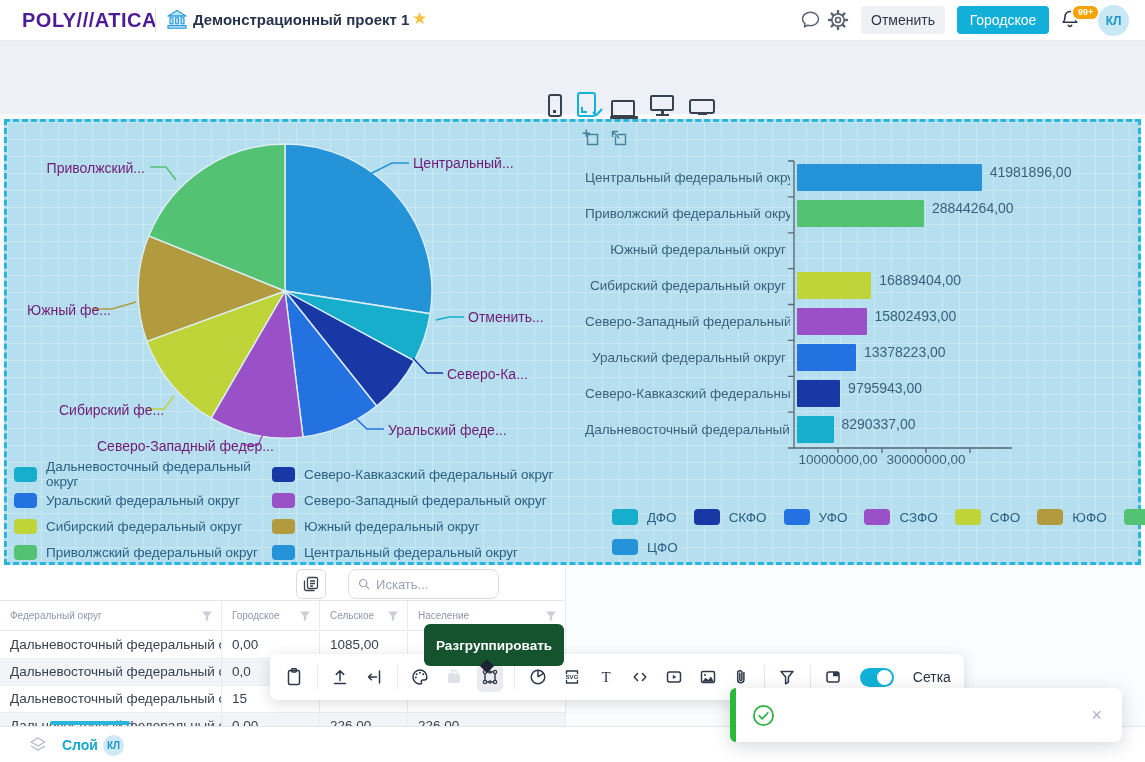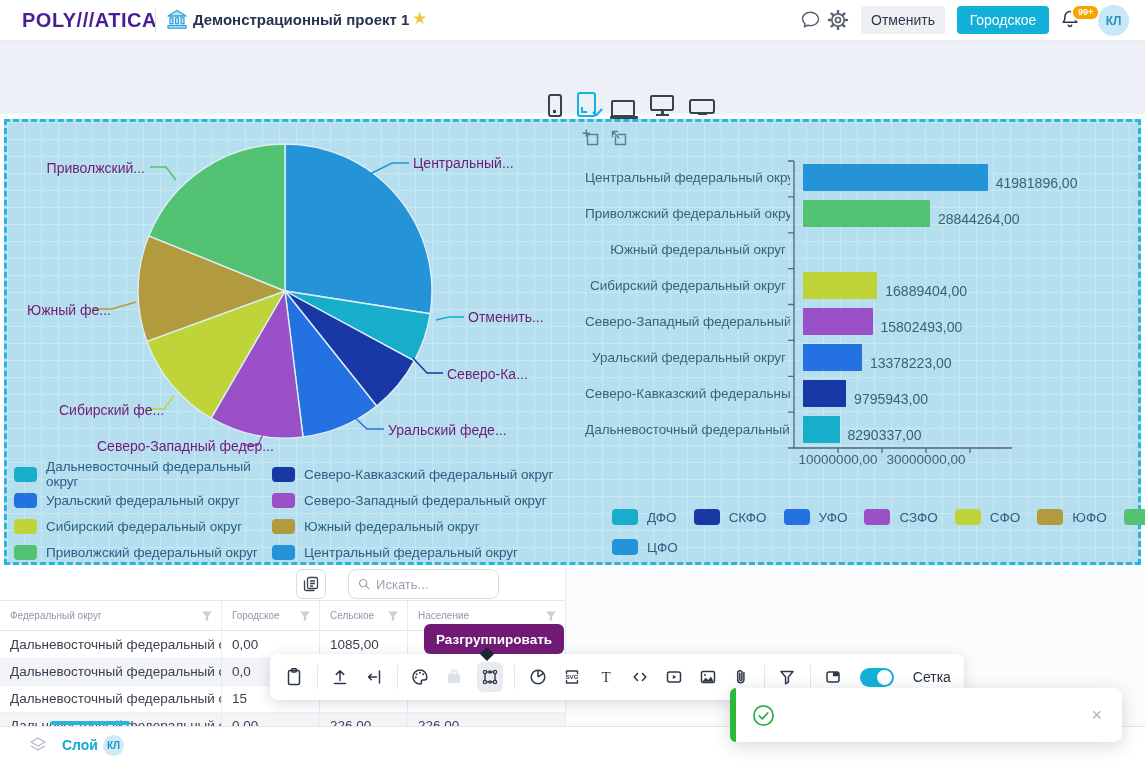--- a/index.html
+++ b/index.html
@@ -59,21 +59,21 @@
   #pie-legend { position:absolute; left:14px; top:461px; z-index:3; }
   .pie-legend-row { display:flex; height:26px; align-items:center; }
   .pie-legend-row .legend-item:first-child { width:258px; }
   .legend-item { display:flex; align-items:center; gap:9px; font-size:13.5px; color:#2c5f82; cursor:pointer; }
   .swatch { display:inline-block; width:23px; height:15px; border-radius:4px; flex:0 0 auto; }
 
   
   #bar-rows { position:absolute; left:585px; top:160px; width:556px; z-index:2; }
   .bar-row { height:35.9px; display:flex; align-items:center; }
   .bar-cat { width:205px; text-align:right; font-size:13.5px; color:#3a607a; padding-right:4px; white-space:nowrap; overflow:hidden; }
-  .bar-track { display:flex; align-items:flex-end; margin-left:13px; }
+  .bar-track { display:flex; align-items:flex-start; margin-left:7px; }
   .bar-rect { height:27px; border-radius:1px; }
   .bar-val { margin-left:8px; font-size:14px; color:#3a607a; white-space:nowrap; }
   #bar-axis { position:absolute; left:788px; top:157px; width:236px; height:312px; z-index:2; }
   .xtick { position:absolute; top:452px; width:92px; text-align:center; font-size:13.5px; color:#3a607a; z-index:3; }
   #bar-legend { position:absolute; left:612px; top:502px; z-index:3; }
   .bar-legend-row { display:flex; gap:17px; height:30px; align-items:center; }
   .bar-legend-row .swatch { width:26px; height:16px; }
 
   
   .table-widget { position:absolute; left:0; top:565px; width:566px; height:161px; background:#fff; z-index:5; overflow:hidden; border-right:1px solid #e8ebef; }
@@ -85,21 +85,21 @@
   .tbl-header { position:absolute; left:0; top:35px; height:31px; display:flex; border-top:1px solid #e4e7ec; border-bottom:1px solid #e4e7ec; width:566px; }
   .th { display:flex; align-items:center; justify-content:space-between; padding:0 8px 0 10px; font-size:10px; color:#8e98a8; border-right:1px solid #e8ebef; }
   .tbl-body { position:absolute; left:0; top:67px; width:566px; }
   .tr { display:flex; height:27px; }
   .tr:nth-child(even) { background:#f2f4f7; }
   .td { font-size:13.5px; color:#39424f; padding:5px 8px 0 10px; border-right:1px solid #e8ebef; border-bottom:1px solid #eceef2; white-space:nowrap; overflow:hidden; }
   .c0 { width:222px; } .c1 { width:98px; } .c2 { width:88px; } .c3 { width:158px; }
   .tbl-hscroll { position:absolute; left:50px; top:156px; width:80px; height:4px; background:#29b4d9; border-radius:2px; }
 
   
-  .tooltip { position:absolute; left:424px; top:624px; height:30px; background:#701a75; color:#fff; font-size:13.5px; font-weight:600; border-radius:6px; display:flex; align-items:center; padding:0 12px; z-index:30; }
+  .tooltip { position:absolute; left:424px; top:624px; height:42px; background:#14532d; color:#fff; font-size:13.5px; font-weight:600; border-radius:6px; display:flex; align-items:center; padding:0 12px; z-index:30; }
   .tooltip::after { content:""; position:absolute; left:58px; bottom:-5px; width:10px; height:10px; background:#1d2433; transform:rotate(45deg); }
 
   
   .fl-toolbar { position:absolute; left:270px; top:654px; width:694px; height:46px; background:#fff; border-radius:8px; box-shadow:0 3px 14px rgba(30,40,60,.16); display:flex; align-items:center; padding:0 13px; gap:11px; z-index:25; }
   .tb-icon { width:26px; height:26px; display:flex; align-items:center; justify-content:center; cursor:pointer; background:none; border:none; padding:0; }
   .tb-icon.active { width:30px; height:30px; background:#e9ebf0; border-radius:6px; }
   .tb-sep { width:1px; height:24px; background:#e4e7ec; flex:0 0 auto; }
   .toggle { width:34px; height:19px; border-radius:10px; background:#12b2d8; position:relative; cursor:pointer; flex:0 0 auto; margin-left:4px; }
   .toggle::after { content:""; position:absolute; right:2px; top:2px; width:15px; height:15px; background:#fff; border-radius:50%; }
   .toggle-label { font-size:14px; color:#2b3442; margin-left:8px; }

